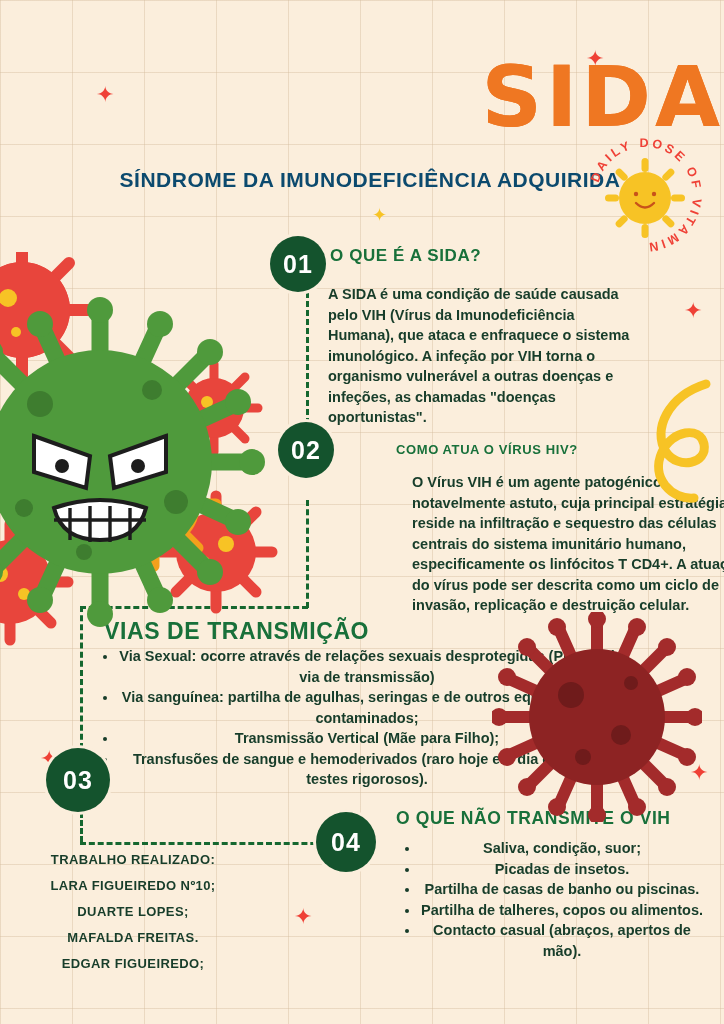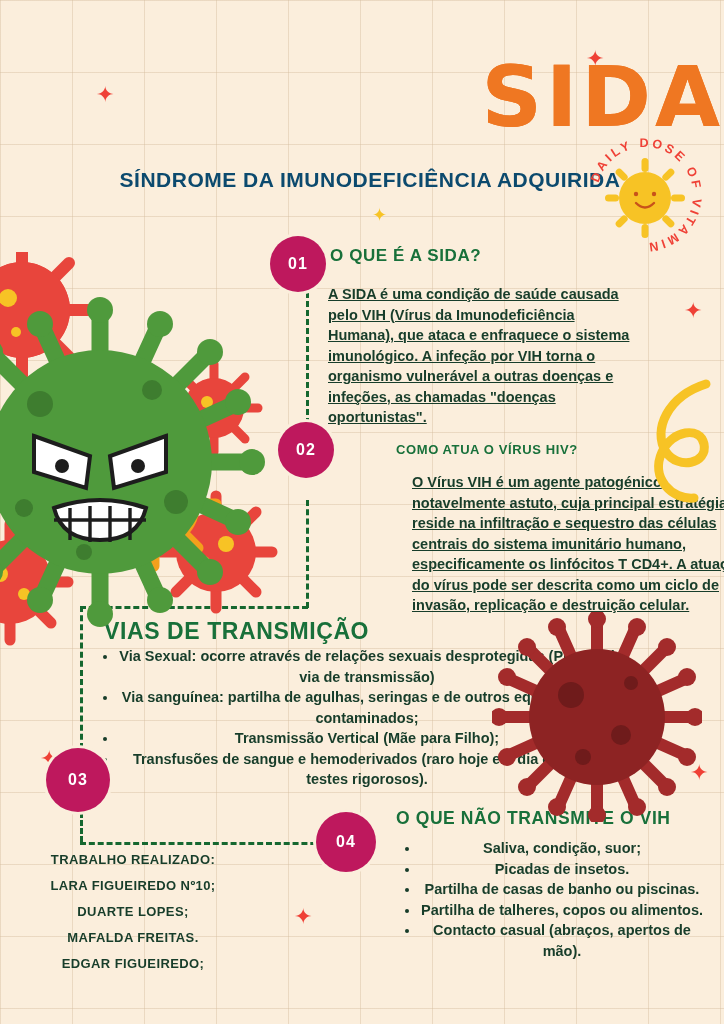--- a/index.html
+++ b/index.html
@@ -34,29 +34,29 @@
   }
   
   .sec-head{
     position:absolute;
     font-family:"Liberation Sans", sans-serif;
     font-weight:bold;color:#18703a;letter-spacing:.6px;
   }
   .body-text{
     position:absolute;
     font-family:"Liberation Sans", sans-serif;
-    font-weight:bold;font-size:14.5px;line-height:1.42;color:#173d2a;text-decoration:underline;
+    font-weight:bold;font-size:14.5px;line-height:1.42;color:#173d2a;
   }
   
   .circle{
     position:absolute;border-radius:50%;
-    background:#be185d;color:#ffffff;
+    background:#14532d;color:#ffffff;
     display:flex;align-items:center;justify-content:center;
     font-family:"Liberation Sans", sans-serif;
-    font-weight:bold;font-size:16px;letter-spacing:1px;
+    font-weight:bold;font-size:25px;letter-spacing:1px;
     box-shadow:0 0 0 3px #fbeedc;
     z-index:6;
   }
   
   .dash{position:absolute;border-color:#15672f;z-index:2;}
   
   ul.bullets{
     margin:0;padding:0 0 0 22px;list-style:disc;
   }
   ul.bullets li{

